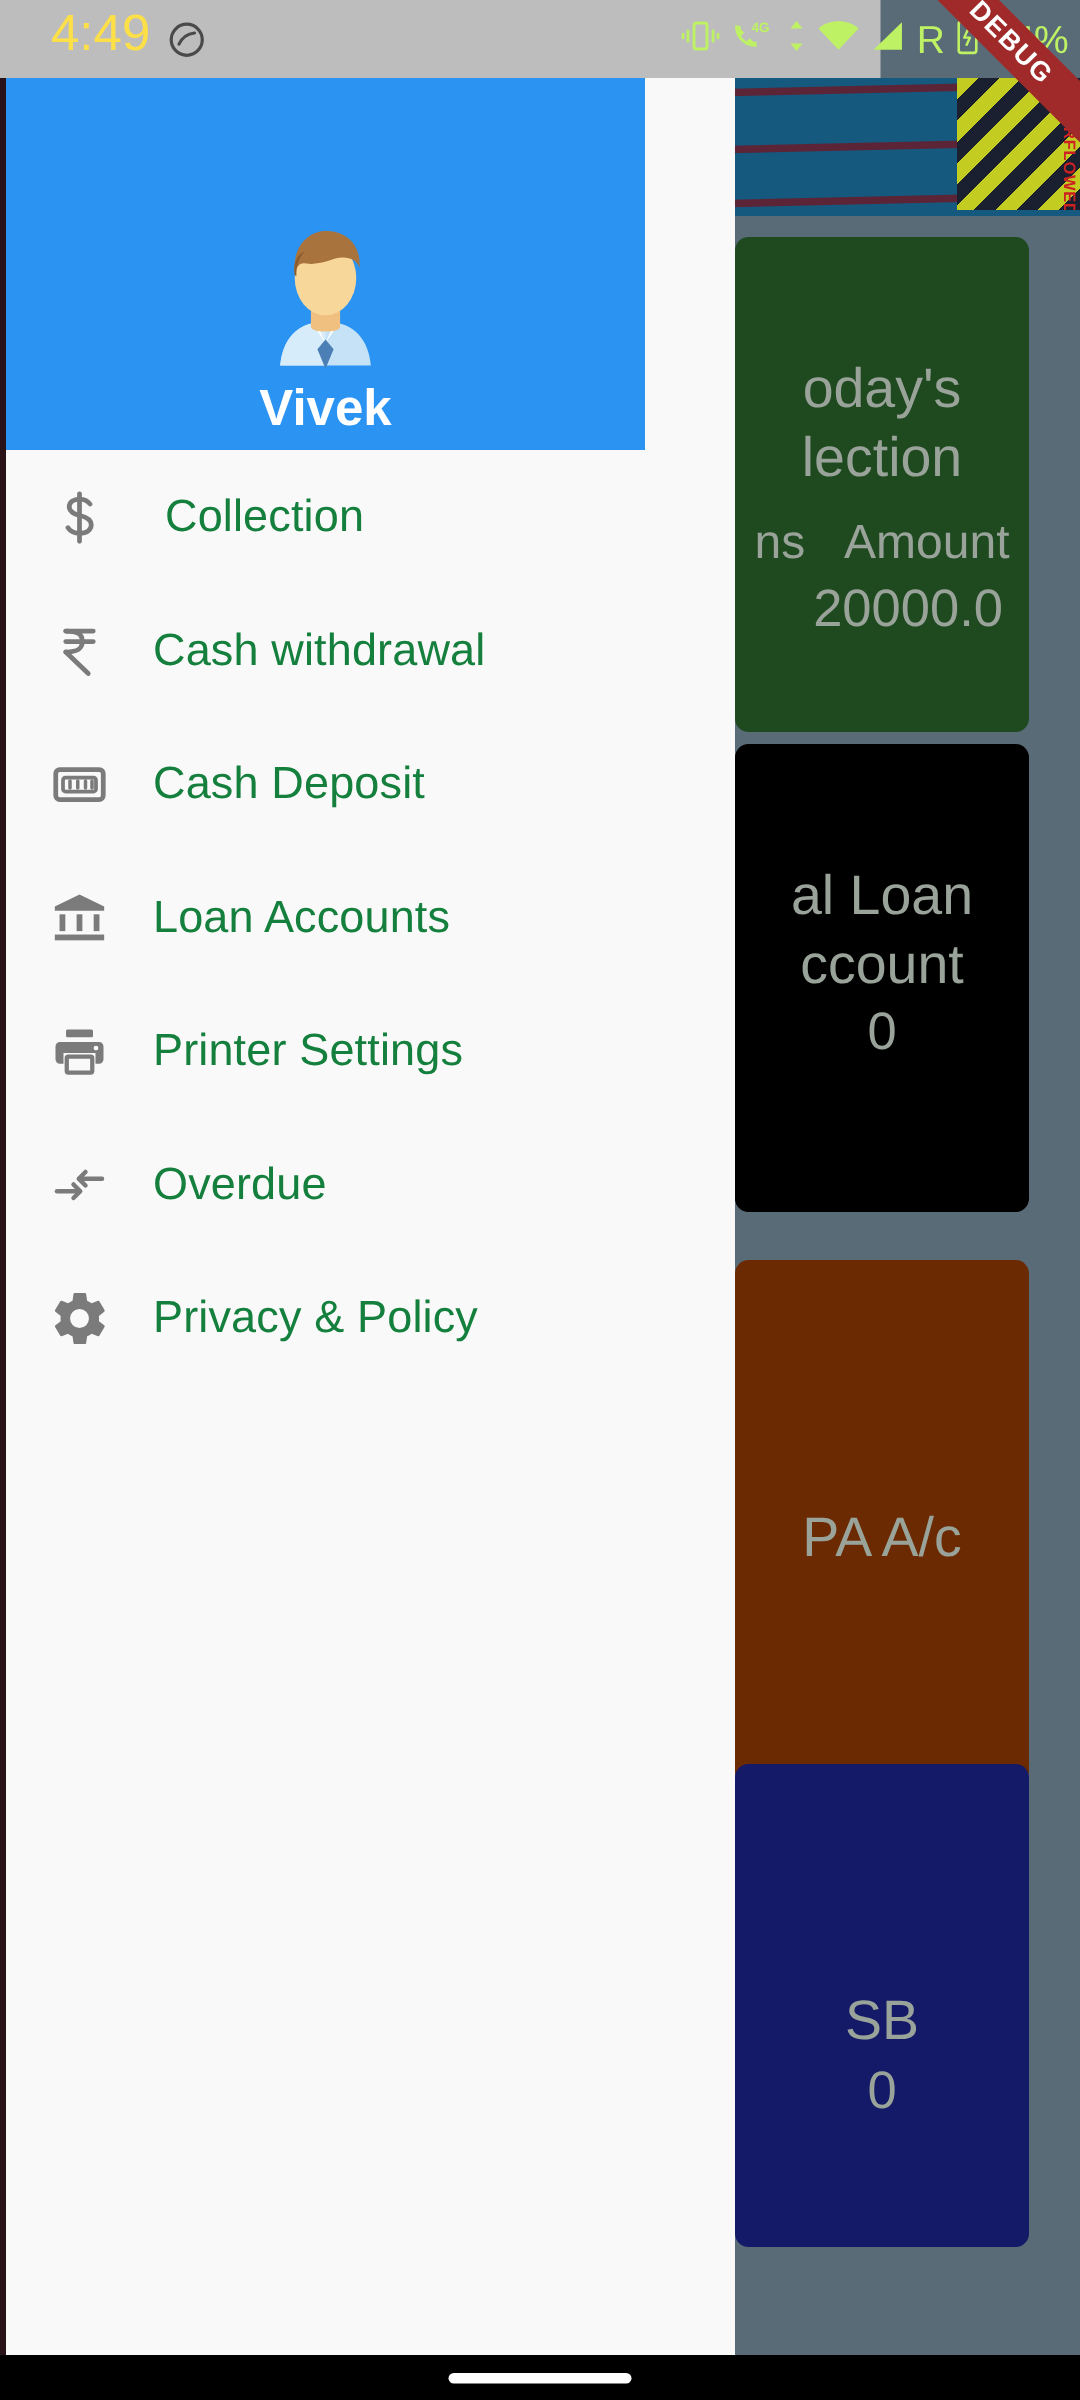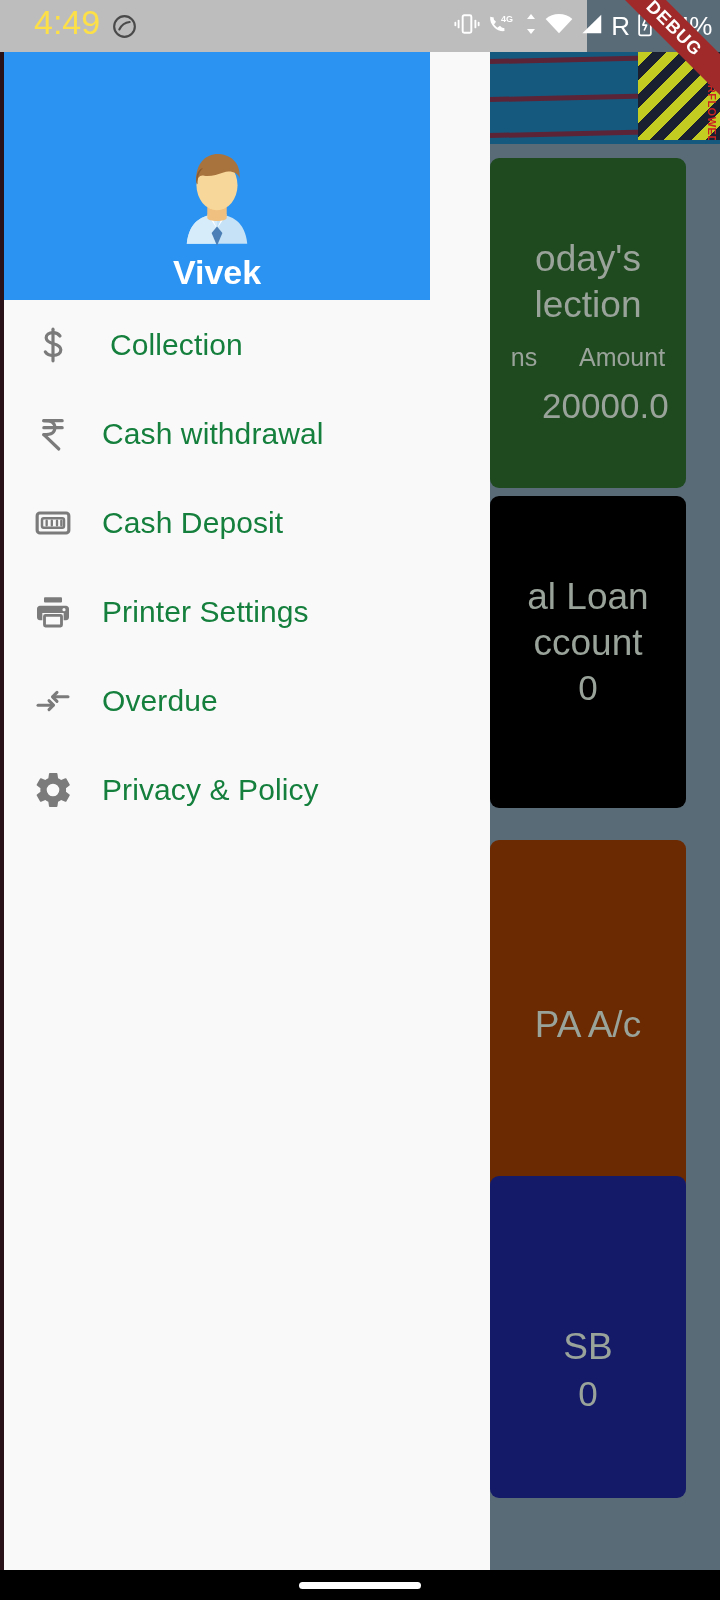--- a/index.html
+++ b/index.html
@@ -96,21 +96,21 @@
     text-align: center;
     font-size: 37px;
     line-height: 46px;
     white-space: pre-line;
   }
   .card .crow {
     position: absolute;
     width: 100%;
     display: flex;
     justify-content: space-around;
-    font-size: 25px;
+    font-size: 32px;
   }
   .card .cval {
     position: absolute;
     width: 100%;
     display: flex;
     justify-content: space-around;
     font-size: 35px;
   }
   #card-collection { top: 158px; height: 330px; background: #1f4a20; }
   #card-loan       { top: 496px; height: 312px; background: #000000; }
@@ -140,21 +140,21 @@
     position: absolute;
     left: 111px; top: 13px;
   }
   .sb-icons {
     position: absolute;
     right: 8px; top: 0;
     height: 52px;
     display: flex;
     align-items: center;
     gap: 7px;
-    color: #ffffff;
+    color: #bef264;
   }
   .sb-icons .gl { font-size: 24px; line-height: 1; }
   .sb-batt-txt { font-size: 26px; letter-spacing: -.5px; }
 
   
   .debug-ribbon {
     position: absolute;
     right: -34px; top: 14px;
     width: 160px;
     transform: rotate(45deg);
@@ -356,20 +356,32 @@
         <span class="menu-icon">
           <svg width="40" height="40" viewBox="0 0 24 24" fill="none" stroke="currentColor" stroke-width="1.9">
             <rect x="2.5" y="6" width="19" height="12" rx="1.6"></rect>
             <rect x="5.4" y="9.2" width="13.2" height="5.6" rx="1" stroke-width="1.5"></rect>
             <path d="M8.2 10.6v2.8M11.3 10.6v2.8M14.4 10.6v2.8M17 10.6v2.8" stroke-width="1.4" stroke-linecap="round"></path>
           </svg>
         </span>
         <span class="menu-label">Cash Deposit</span>
       </div>
 
+      <div class="menu-item">
+        <span class="menu-icon">
+          <svg width="42" height="42" viewBox="0 0 24 24" fill="currentColor">
+            <path d="M12 3L2.6 7.6v1.6h18.8V7.6L12 3z"></path>
+            <rect x="4.4" y="10.6" width="2.2" height="6.4"></rect>
+            <rect x="10.9" y="10.6" width="2.2" height="6.4"></rect>
+            <rect x="17.4" y="10.6" width="2.2" height="6.4"></rect>
+            <rect x="2.6" y="18.3" width="18.8" height="2.2"></rect>
+          </svg>
+        </span>
+        <span class="menu-label">Loan Accounts</span>
+      </div>
 
       <div class="menu-item">
         <span class="menu-icon">
           <svg width="40" height="40" viewBox="0 0 24 24" fill="currentColor">
             <rect x="6.6" y="3.2" width="10.8" height="3.1" rx=".6"></rect>
             <path d="M4.2 8.2h15.6c1 0 1.8.8 1.8 1.8v5.1c0 1-.8 1.8-1.8 1.8h-1.4v-4.3H5.6V16.9H4.2c-1 0-1.8-.8-1.8-1.8V10c0-1 .8-1.8 1.8-1.8z"></path>
             <circle cx="18.6" cy="10.6" r=".95" fill="#f9f9f9"></circle>
             <rect x="6.9" y="14" width="10.2" height="6.4" rx=".6" fill="none" stroke="currentColor" stroke-width="1.7"></rect>
           </svg>
         </span>

